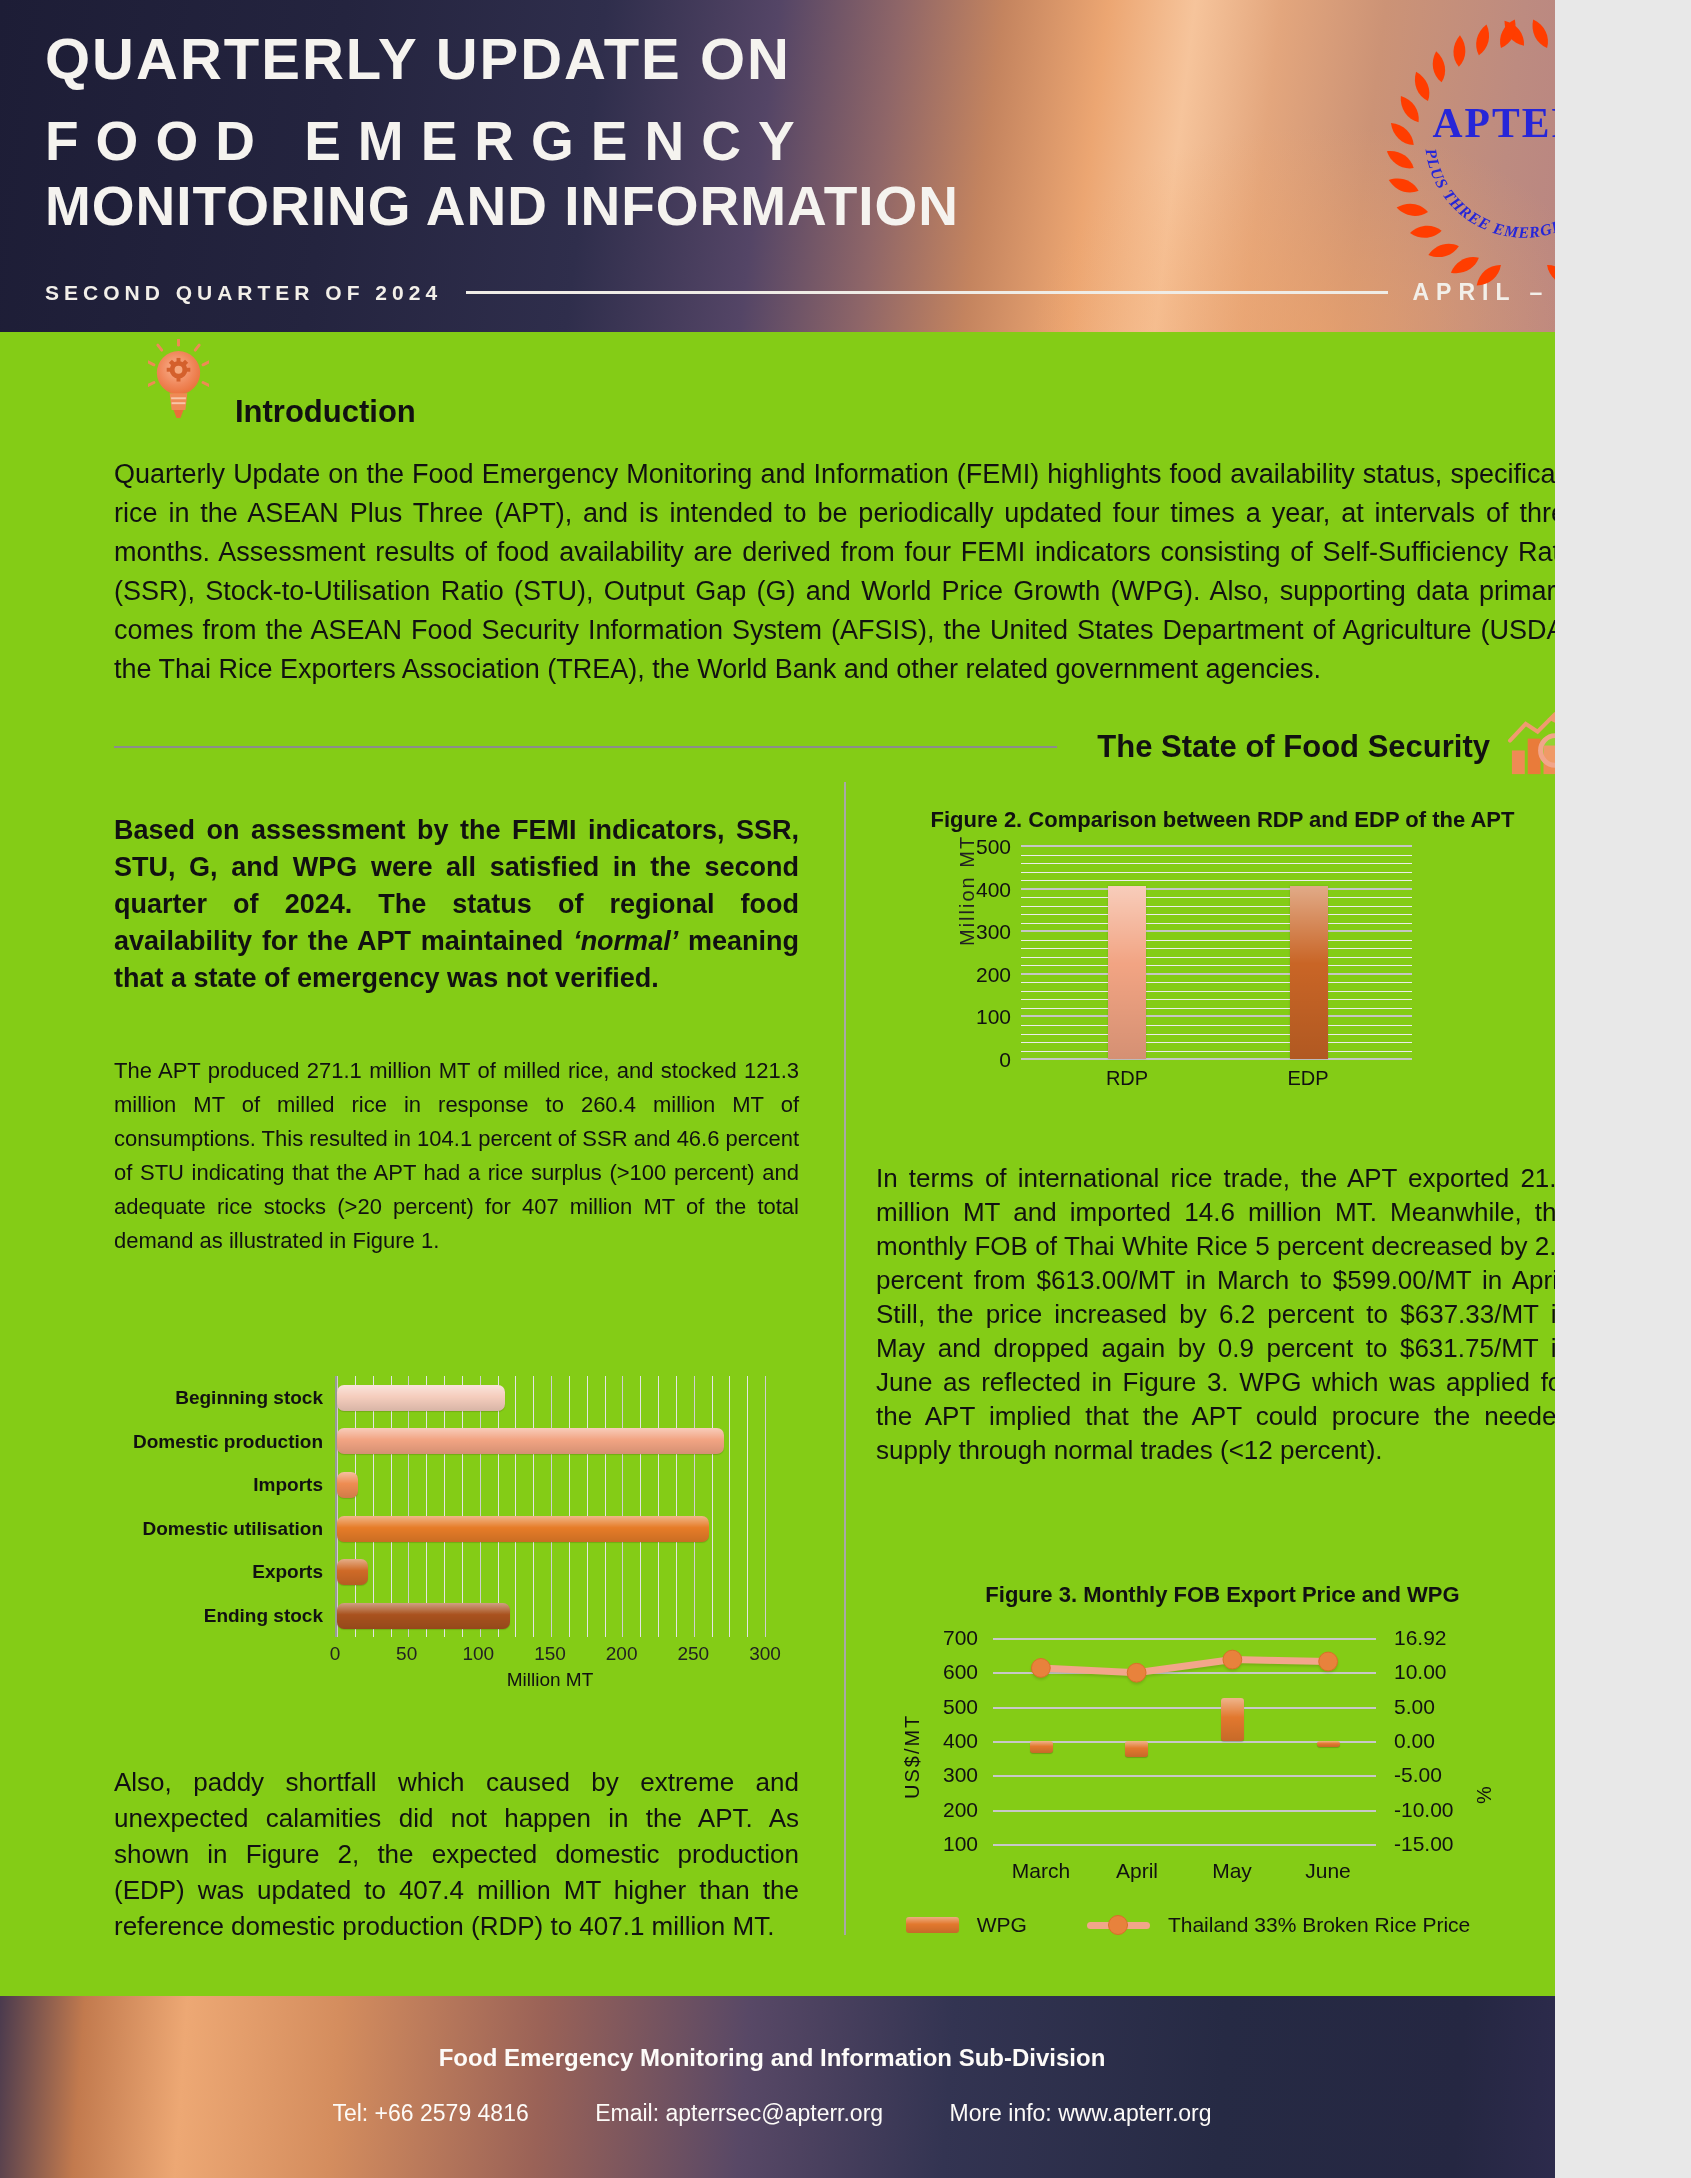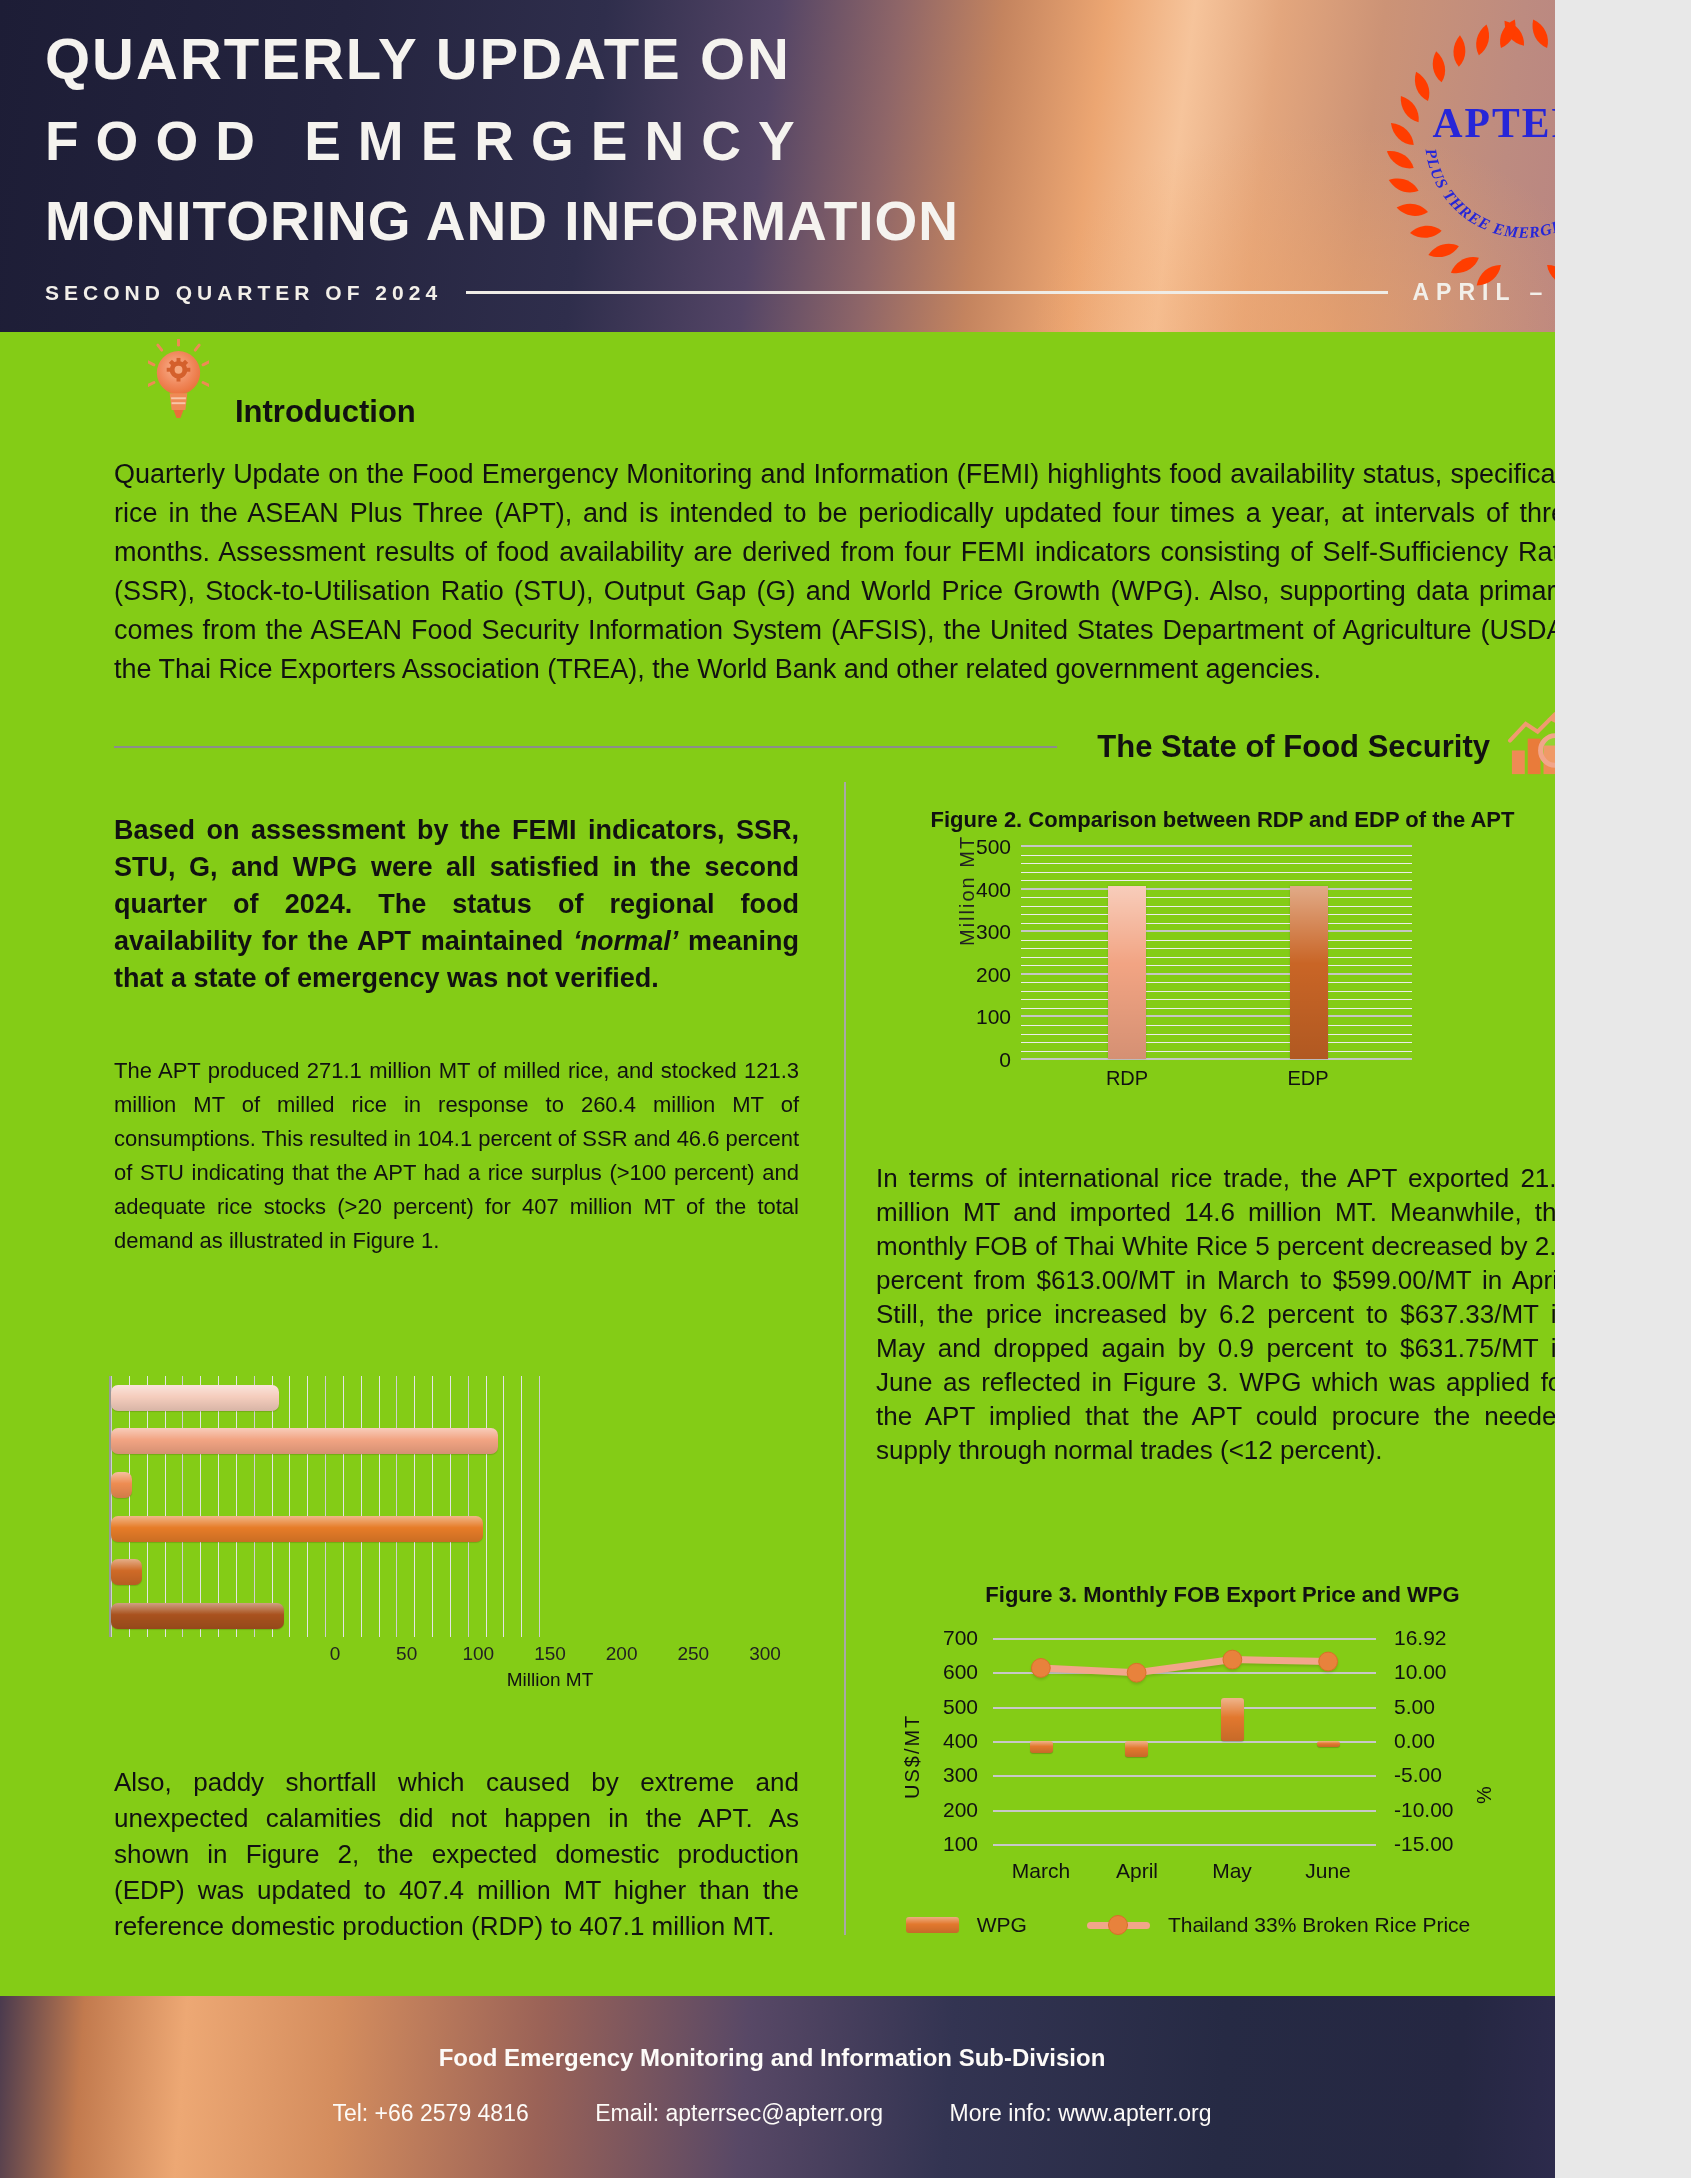--- a/index.html
+++ b/index.html
@@ -8,21 +8,21 @@
 
   
   .masthead{position:absolute;left:0;top:0;width:1692px;height:332px;
     background:
       radial-gradient(ellipse 416px 297px at 78% 100%, rgba(243,166,104,.55), rgba(243,166,104,0) 70%),
       linear-gradient(97deg,#1d1d36 0%,#24243f 20%,#2f2e4c 35%,#544566 45%,#8f6668 52%,
                       #c4845f 58%,#eca672 64%,#f6c49b 69%,#e3a67d 74%,#cc9376 80%,#bd8b80 88%,#b27c84 100%);}
   .mast-text{position:absolute;left:45px;top:26px;color:#f5f3ef;font-weight:bold;}
   .mast-line1{font-size:58px;letter-spacing:2px;line-height:65px;}
   .mast-line2{font-size:55px;letter-spacing:17px;line-height:61px;margin-top:20px;}
-  .mast-line3{font-size:55px;letter-spacing:1px;line-height:61px;margin-top:19px;}
+  .mast-line3{font-size:55px;letter-spacing:1px;line-height:61px;margin-top:4px;}
   .mast-sub{position:absolute;left:45px;right:40px;bottom:26px;display:flex;align-items:center;color:#f2efe9;}
   .mast-sub .sub-left{font-size:21px;font-weight:bold;letter-spacing:5px;}
   .mast-sub .sub-rule{flex:1;height:3px;background:#efece6;margin:0 24px;}
   .mast-sub .sub-right{font-size:23px;font-weight:bold;letter-spacing:7px;}
   .logo-wrap{position:absolute;right:22px;top:10px;width:292px;height:297px;}
 
   
   .intro-head{position:absolute;left:148px;top:339px;display:flex;align-items:flex-end;}
   .intro-head .head-label{font-size:31px;font-weight:bold;margin-left:26px;margin-top:8px;}
   .intro-para{position:absolute;left:114px;top:428px;width:1467px;font-size:27px;line-height:39px;
@@ -220,20 +220,28 @@
   </div>
 
   <div class="col-divider"></div>
 
   <p class="para p-bold"><span>Based on assessment by the FEMI indicators, SSR, STU, G, and WPG were all satisfied in the second quarter of 2024. The status of regional food availability for the APT maintained </span><i>‘normal’</i><span> meaning that a state of emergency was not verified.</span></p>
 
   <p class="para p-left2">The APT produced 271.1 million MT of milled rice, and stocked 121.3 million MT of milled rice in response to 260.4 million MT of consumptions. This resulted in 104.1 percent of SSR and 46.6 percent of STU indicating that the APT had a rice surplus (&gt;100 percent) and adequate rice stocks (&gt;20 percent) for 407 million MT of the total demand as illustrated in Figure 1.</p>
 
   <figure class="fig1" style="margin:0">
     <div class="f1-body">
+      <div class="f1-cats">
+          <div class="f1-cat" style="top: 0px;">Beginning stock</div>
+          <div class="f1-cat" style="top: 44px;">Domestic production</div>
+          <div class="f1-cat" style="top: 87px;">Imports</div>
+          <div class="f1-cat" style="top: 131px;">Domestic utilisation</div>
+          <div class="f1-cat" style="top: 174px;">Exports</div>
+          <div class="f1-cat" style="top: 218px;">Ending stock</div>
+        </div>
       <div class="f1-plot">
           <div class="vgrid major" style="left: 0%;"></div>
           <div class="vgrid" style="left: 4.16667%;"></div>
           <div class="vgrid" style="left: 8.33333%;"></div>
           <div class="vgrid" style="left: 12.5%;"></div>
           <div class="vgrid major" style="left: 16.6667%;"></div>
           <div class="vgrid" style="left: 20.8333%;"></div>
           <div class="vgrid" style="left: 25%;"></div>
           <div class="vgrid" style="left: 29.1667%;"></div>
           <div class="vgrid major" style="left: 33.3333%;"></div>

